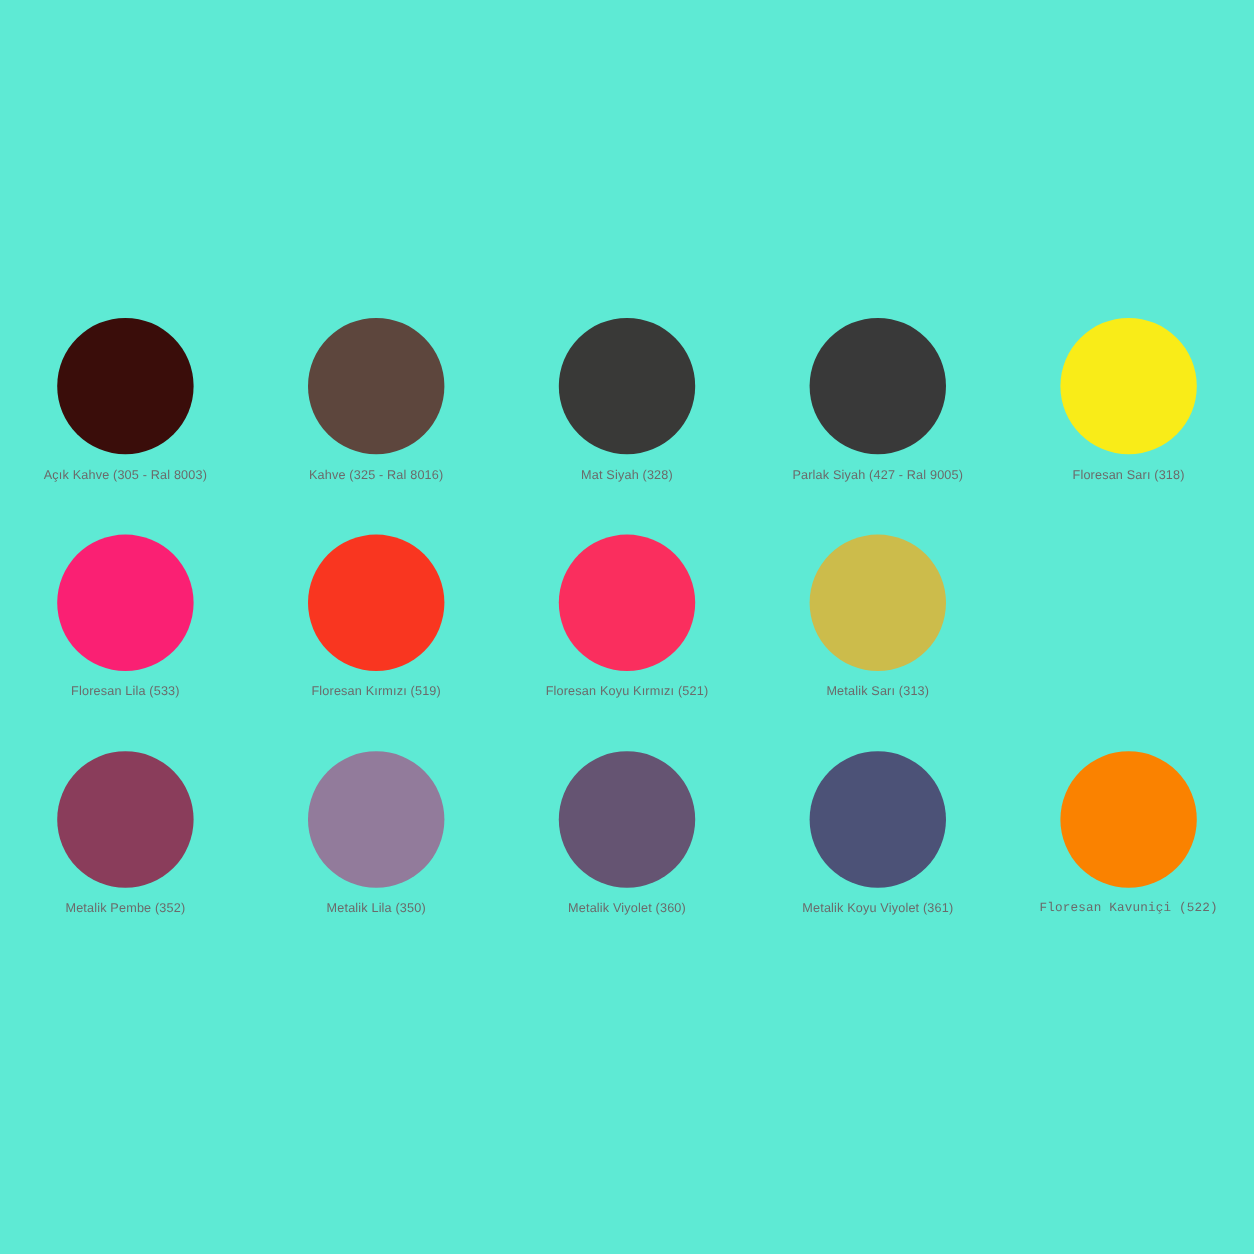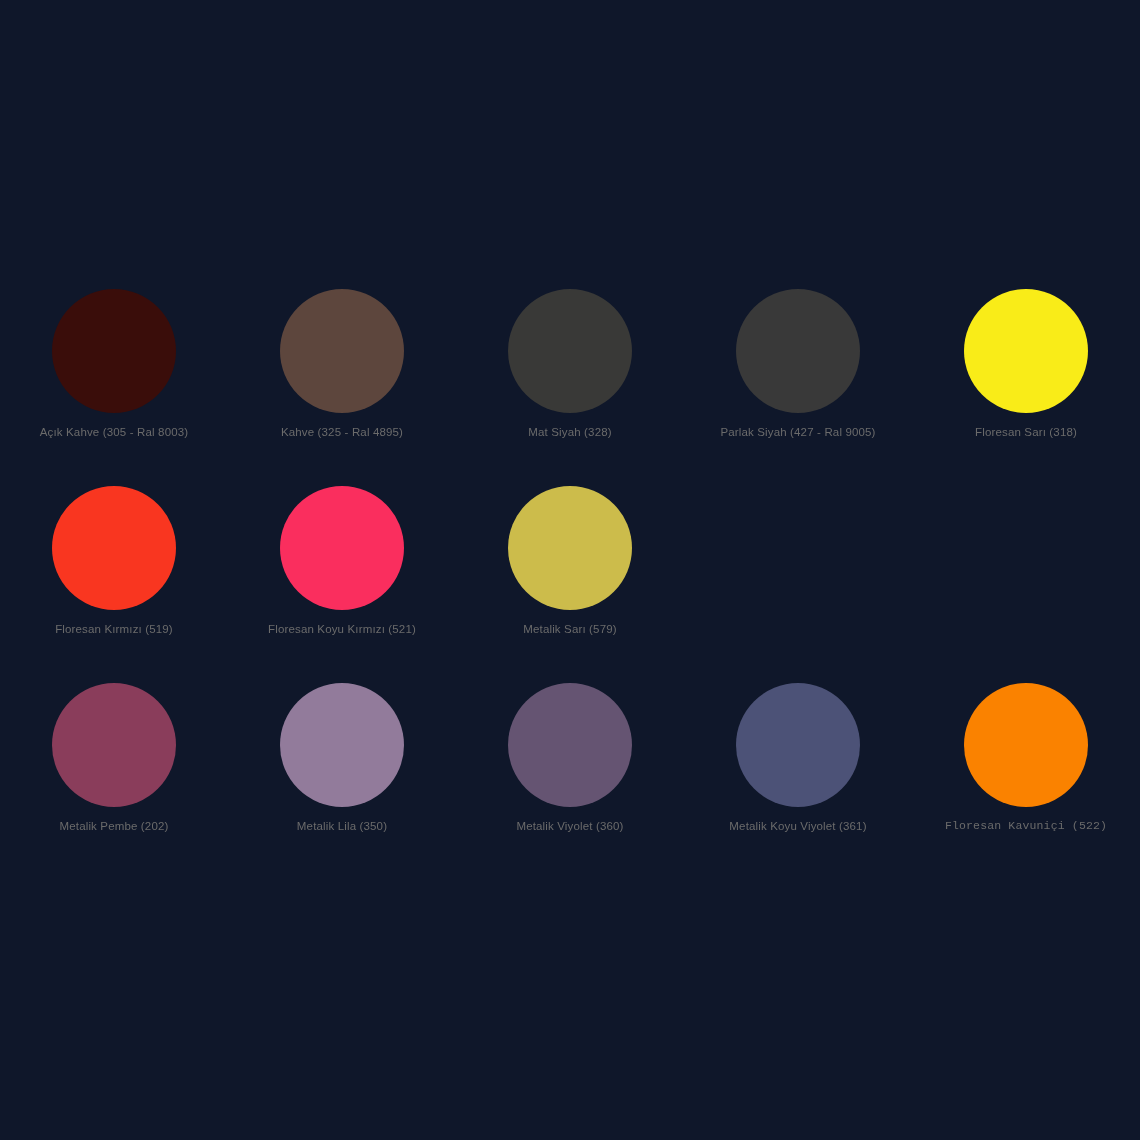--- a/index.html
+++ b/index.html
@@ -14,21 +14,21 @@
     font-family: "Liberation Sans", sans-serif;
     overflow: hidden;
   }
 
   .swatch-sheet {
     position: absolute;
     left: 0;
     top: 0;
     width: 1140px;
     height: 1140px;
-    background: #0f172a;
+    background: #5eead4;
   }
 
   .swatch-grid {
     position: absolute;
     left: 0;
     top: 288px;
     width: 1140px;
     display: flex;
     flex-direction: column;
     row-gap: 0px;
@@ -90,21 +90,21 @@
       <div class="swatch-cell">
         <div class="swatch-dot-wrap">
           <span class="swatch-dot" style="background-color: rgb(58, 13, 10);"></span>
         </div>
         <div class="swatch-label" style="color: rgb(107, 107, 107);">Açık Kahve (305 - Ral 8003)</div>
       </div>
       <div class="swatch-cell">
         <div class="swatch-dot-wrap">
           <span class="swatch-dot" style="background-color: rgb(93, 70, 61);"></span>
         </div>
-        <div class="swatch-label" style="color: rgb(107, 107, 107);">Kahve (325 - Ral 4895)</div>
+        <div class="swatch-label" style="color: rgb(107, 107, 107);">Kahve (325 - Ral 8016)</div>
       </div>
       <div class="swatch-cell">
         <div class="swatch-dot-wrap">
           <span class="swatch-dot" style="background-color: rgb(57, 57, 55);"></span>
         </div>
         <div class="swatch-label" style="color: rgb(107, 107, 107);">Mat Siyah (328)</div>
       </div>
       <div class="swatch-cell">
         <div class="swatch-dot-wrap">
           <span class="swatch-dot" style="background-color: rgb(57, 57, 57);"></span>
@@ -115,44 +115,50 @@
         <div class="swatch-dot-wrap">
           <span class="swatch-dot" style="background-color: rgb(249, 236, 24);"></span>
         </div>
         <div class="swatch-label" style="color: rgb(107, 107, 107);">Floresan Sarı (318)</div>
       </div>
     </div>
 
     <div class="swatch-row">
       <div class="swatch-cell">
         <div class="swatch-dot-wrap">
+          <span class="swatch-dot" style="background-color: rgb(250, 32, 115);"></span>
+        </div>
+        <div class="swatch-label" style="color: rgb(107, 107, 107);">Floresan Lila (533)</div>
+      </div>
+      <div class="swatch-cell">
+        <div class="swatch-dot-wrap">
           <span class="swatch-dot" style="background-color: rgb(249, 54, 32);"></span>
         </div>
         <div class="swatch-label" style="color: rgb(107, 107, 107); text-align: center;">Floresan Kırmızı (519)</div>
       </div>
       <div class="swatch-cell">
         <div class="swatch-dot-wrap">
           <span class="swatch-dot" style="background-color: rgb(250, 46, 94);"></span>
         </div>
         <div class="swatch-label" style="color: rgb(107, 107, 107);">Floresan Koyu Kırmızı (521)</div>
       </div>
       <div class="swatch-cell">
         <div class="swatch-dot-wrap">
           <span class="swatch-dot" style="background-color: rgb(204, 188, 75);"></span>
         </div>
-        <div class="swatch-label" style="color: rgb(107, 107, 107);">Metalik Sarı (579)</div>
+        <div class="swatch-label" style="color: rgb(107, 107, 107);">Metalik Sarı (313)</div>
       </div>
     </div>
 
     <div class="swatch-row">
       <div class="swatch-cell">
         <div class="swatch-dot-wrap">
           <span class="swatch-dot" style="background-color: rgb(138, 61, 91);"></span>
         </div>
-        <div class="swatch-label" style="color: rgb(107, 107, 107);">Metalik Pembe (202)</div>
+        <div class="swatch-label" style="color: rgb(107, 107, 107);">Metalik Pembe (352)</div>
       </div>
       <div class="swatch-cell">
         <div class="swatch-dot-wrap">
           <span class="swatch-dot" style="background-color: rgb(146, 123, 155);"></span>
         </div>
         <div class="swatch-label" style="color: rgb(107, 107, 107);">Metalik Lila (350)</div>
       </div>
       <div class="swatch-cell">
         <div class="swatch-dot-wrap">
           <span class="swatch-dot" style="background-color: rgb(101, 84, 114);"></span>

